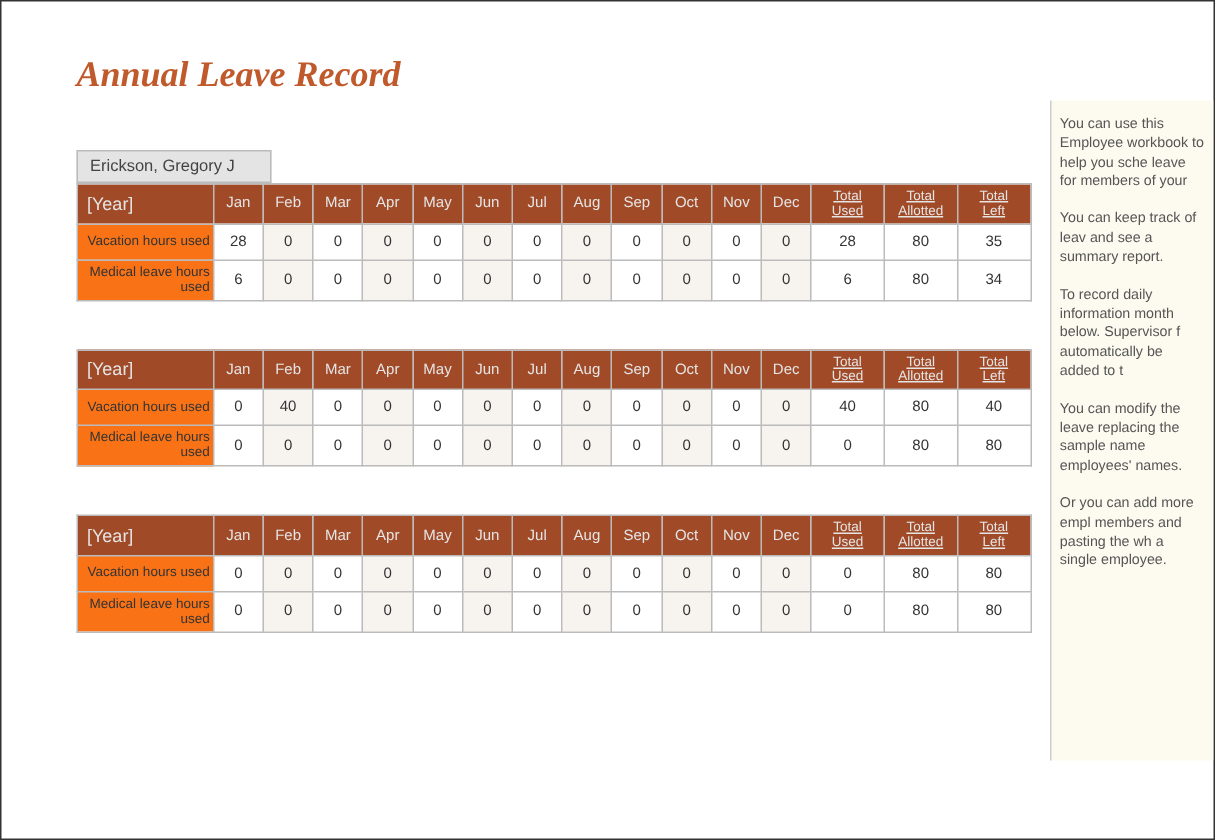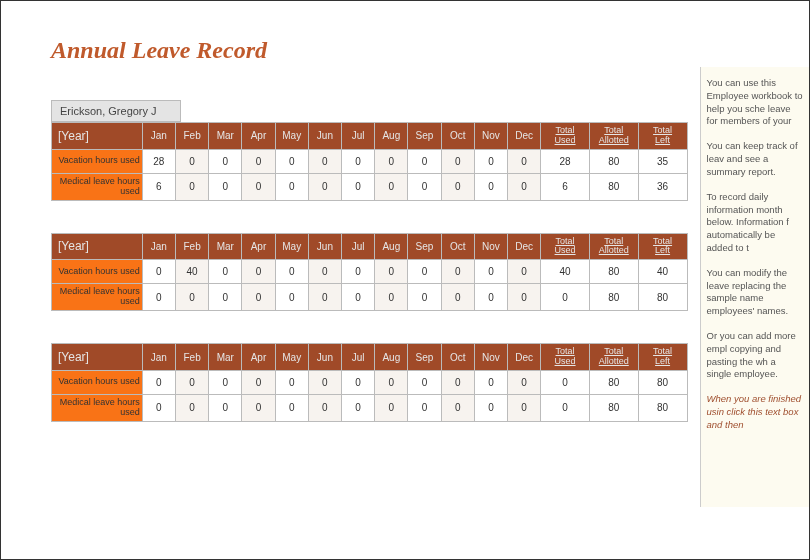--- a/index.html
+++ b/index.html
@@ -101,21 +101,21 @@
                 <td>0</td>
                 <td class="alt">0</td>
                 <td>0</td>
                 <td class="alt">0</td>
                 <td>0</td>
                 <td class="alt">0</td>
                 <td>0</td>
                 <td class="alt">0</td>
                 <td>6</td>
                 <td>80</td>
-                <td>36</td>
+                <td>34</td>
               </tr>
             </tbody>
           </table></div>
         <div class="employee"><table>
             <colgroup>
               <col class="c0">
               <col class="cm">
               <col class="cm">
               <col class="cm">
               <col class="cm">
@@ -266,18 +266,17 @@
                 <td>80</td>
                 <td>80</td>
               </tr>
             </tbody>
           </table></div>
       </div>
   </div>
   <div class="side">
     <p>You can use this Employee workbook to help you sche leave for members of your</p>
     <p>You can keep track of leav and see a summary report.</p>
-    <p>To record daily information month below. Information f automatically be added to t</p>
+    <p>To record daily information month below. Supervisor f automatically be added to t</p>
     <p>You can modify the leave replacing the sample name employees' names.</p>
-    <p>Or you can add more empl copying and pasting the wh a single employee.</p>
-    <p class="note">When you are finished usin click this text box and then</p>
+    <p>Or you can add more empl members and pasting the wh a single employee.</p>
   </div>
 </div>
 
 </body></html>

